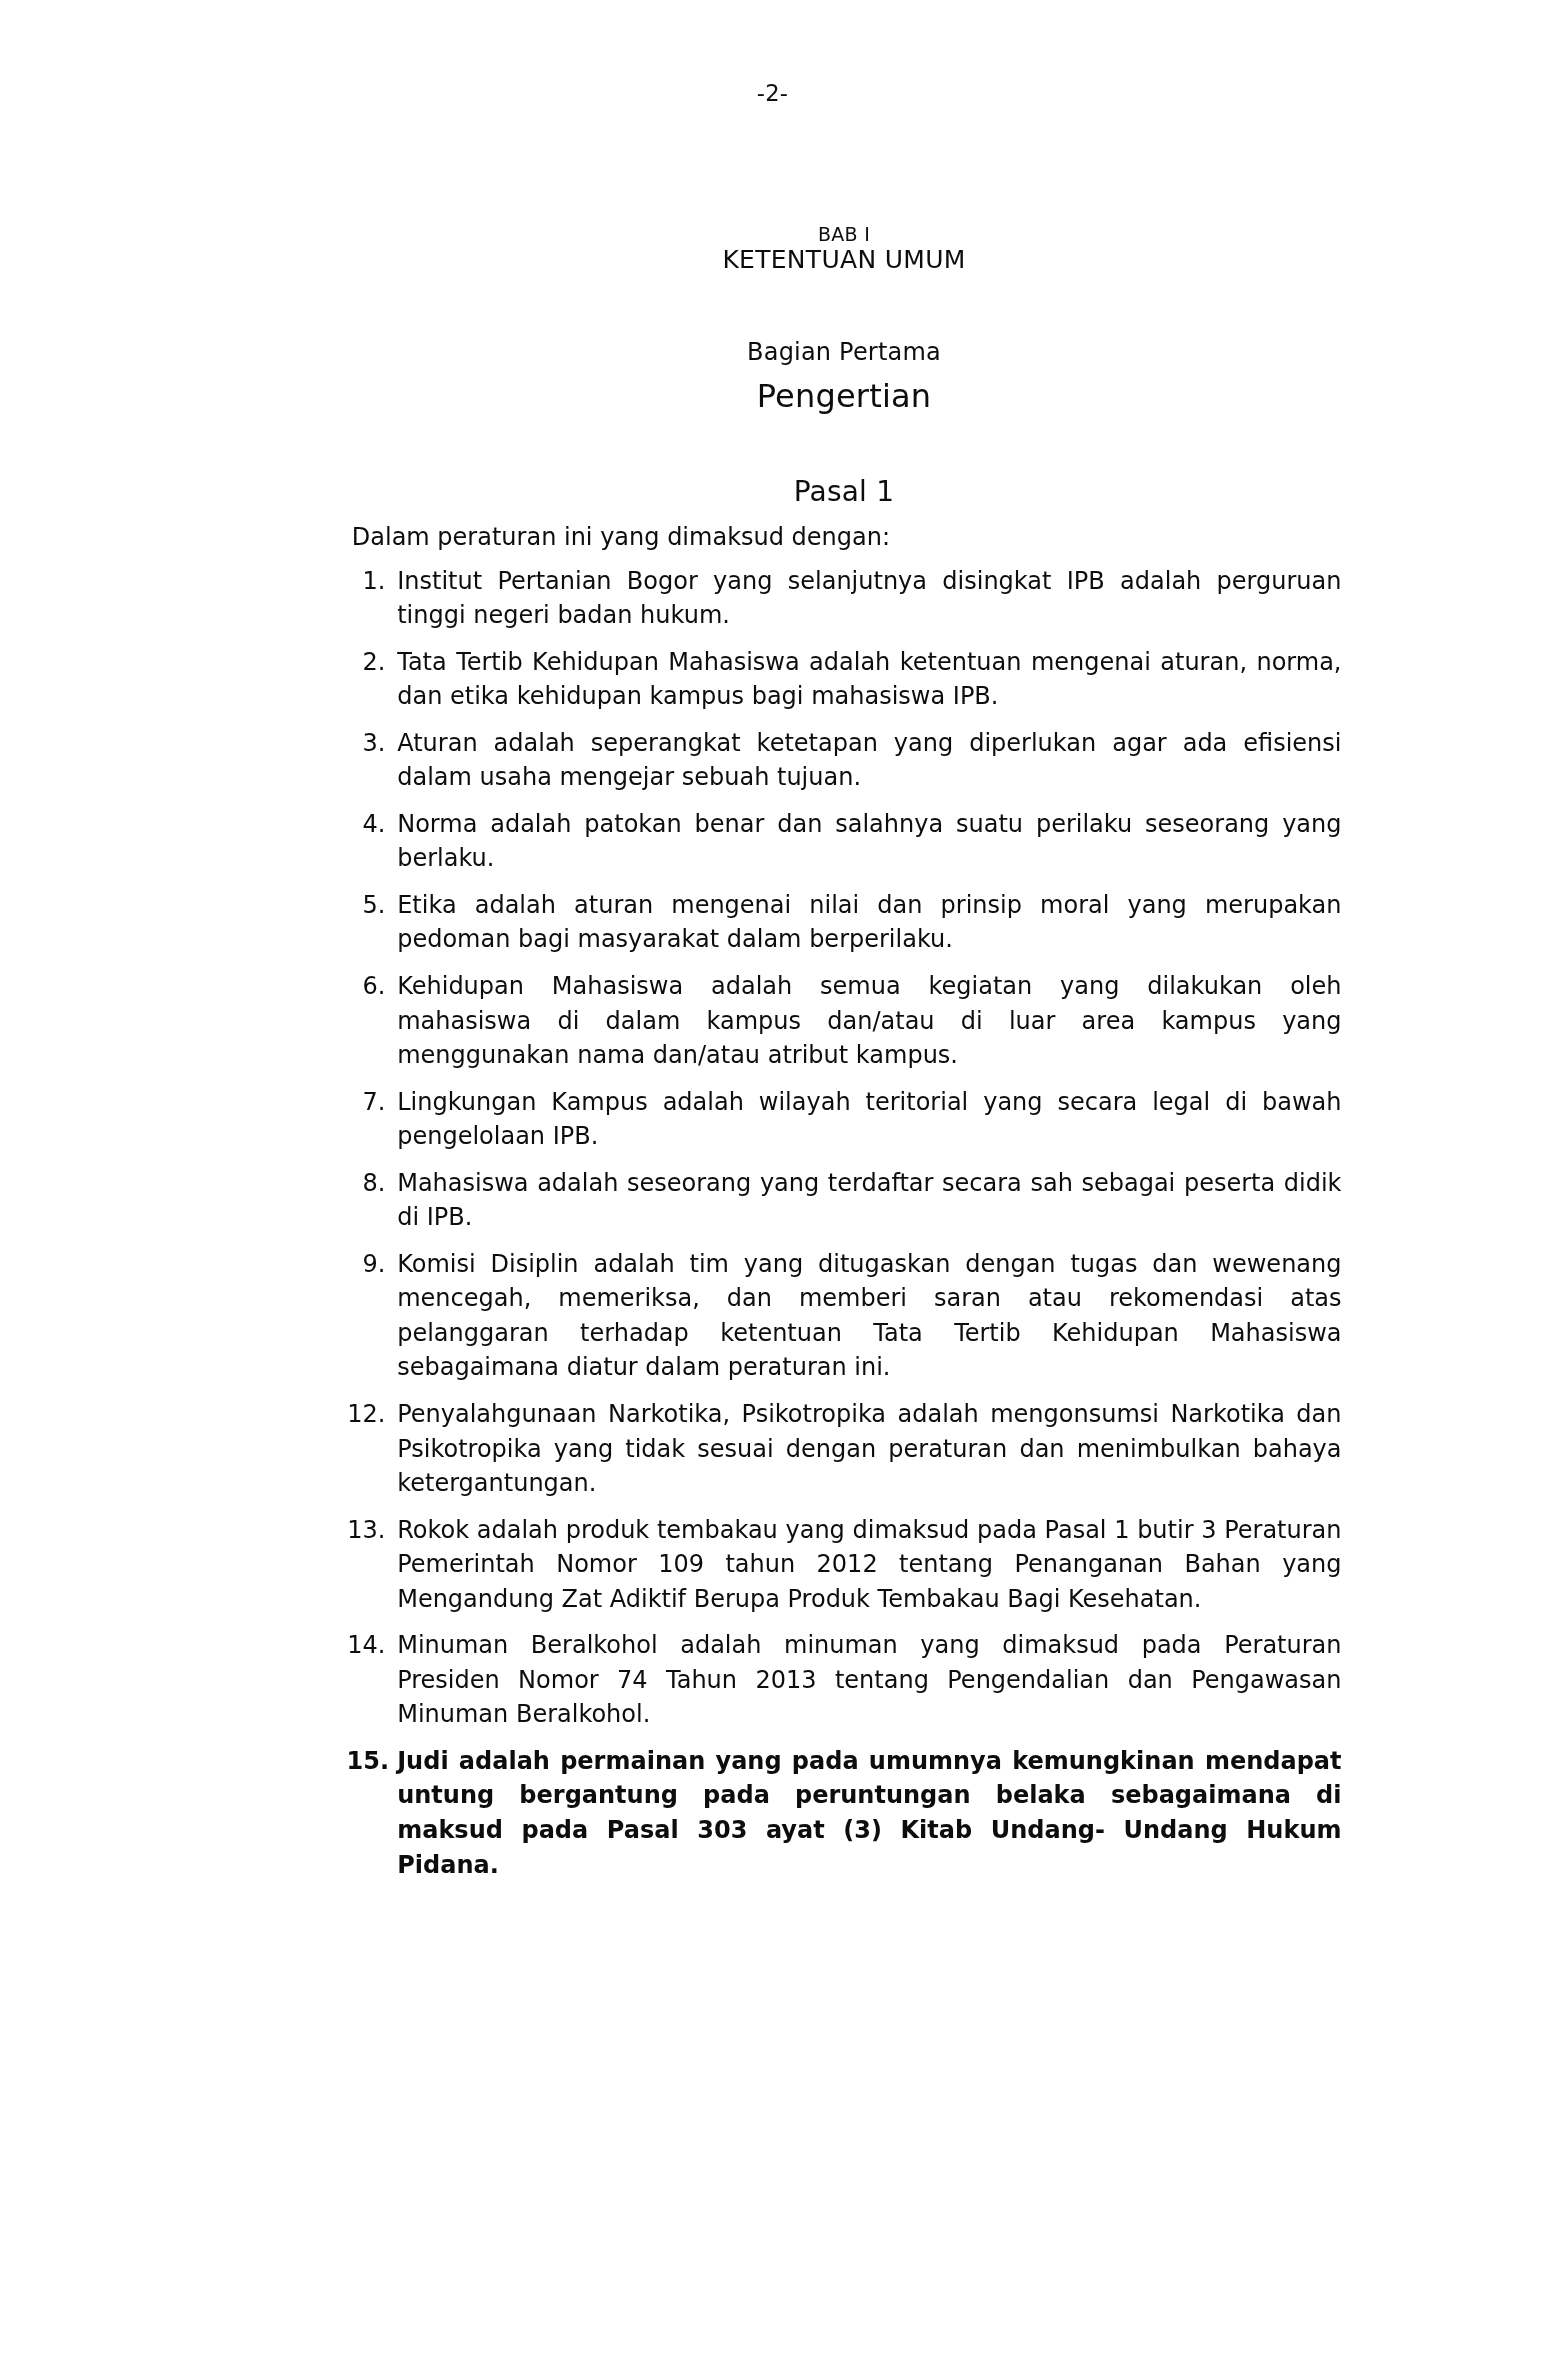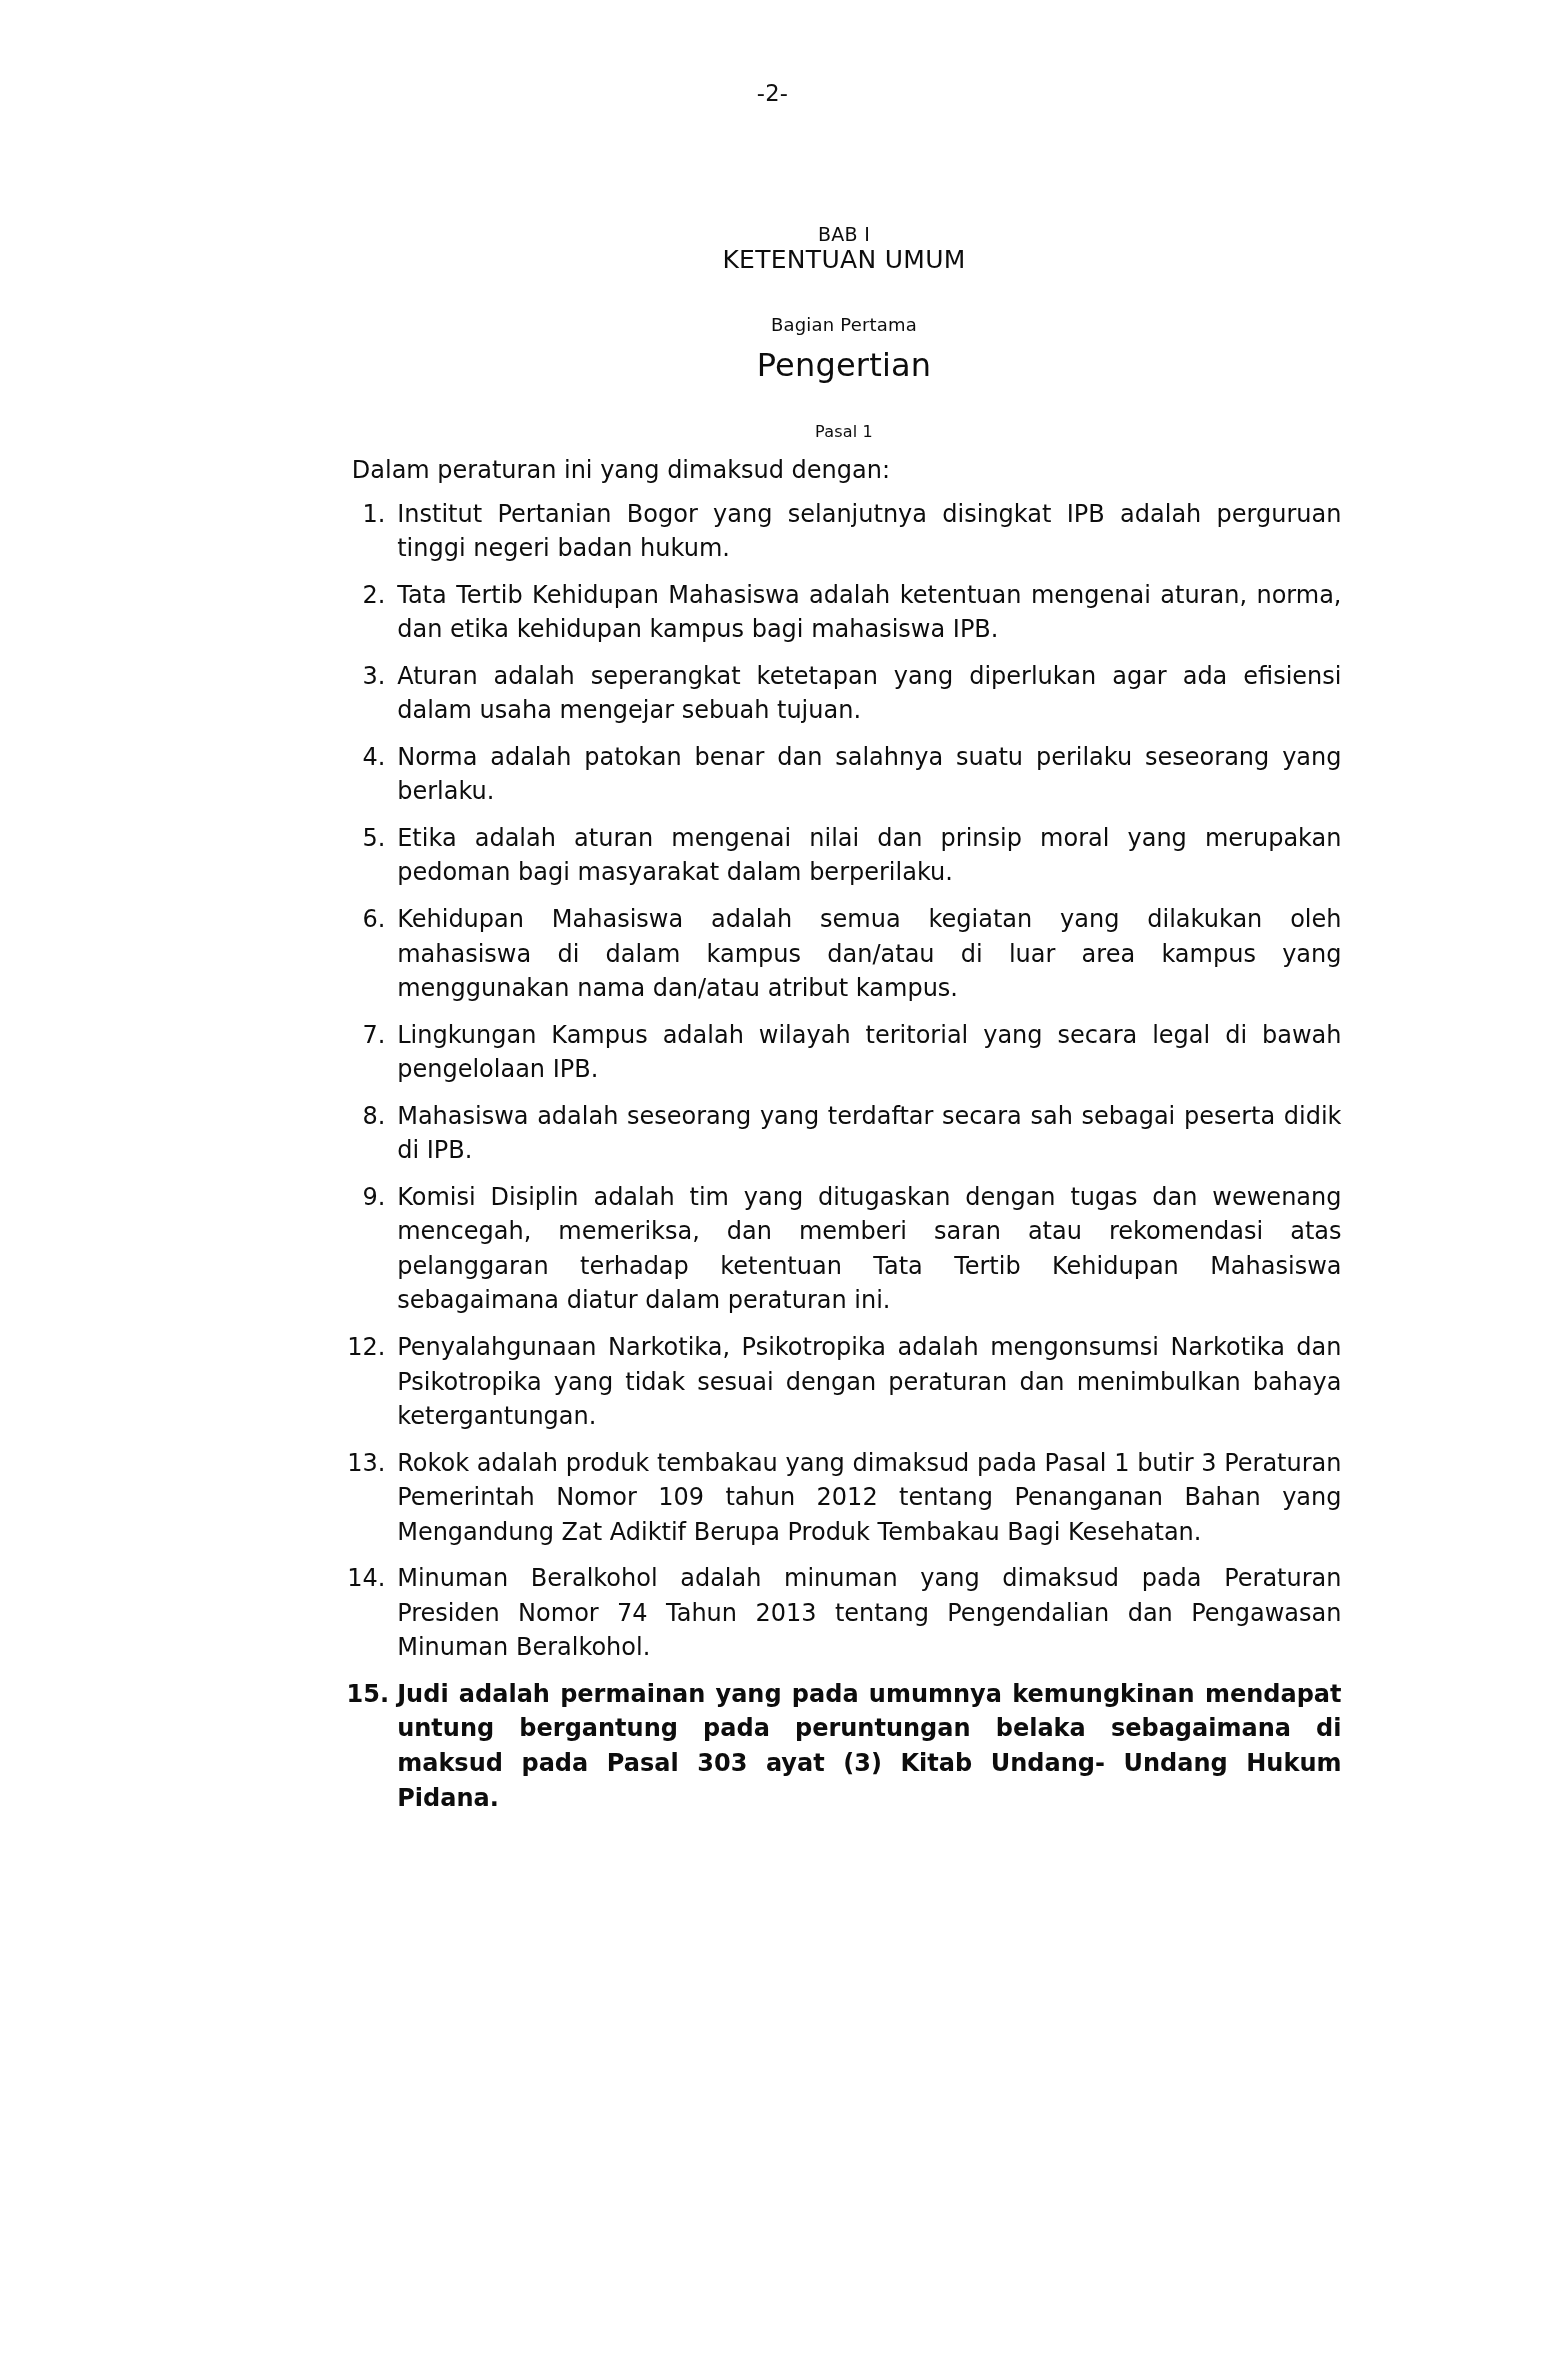--- a/index.html
+++ b/index.html
@@ -42,32 +42,32 @@
   .bab {
     font-size: 19px;
     margin-top: 117px;
     letter-spacing: 0.3px;
   }
   .bab-title {
     font-size: 25px;
     letter-spacing: 0.3px;
   }
   .bagian {
-    font-size: 18px;
-    margin-top: 40px;
+    font-size: 24px;
+    margin-top: 64px;
     letter-spacing: 0.2px;
   }
   .bagian-sub {
     font-size: 32px;
     margin-top: 10.7px;
     letter-spacing: 0.2px;
   }
   .pasal {
-    font-size: 16px;
-    margin-top: 38px;
+    font-size: 28px;
+    margin-top: 60px;
     letter-spacing: 0.2px;
   }
   .intro {
     font-family: "DejaVu Sans", sans-serif;
     font-size: 24px;
     color: #0d0d0d;
     margin-top: 13px;
     margin-left: 5.3px;
     line-height: 1.34;
   }

